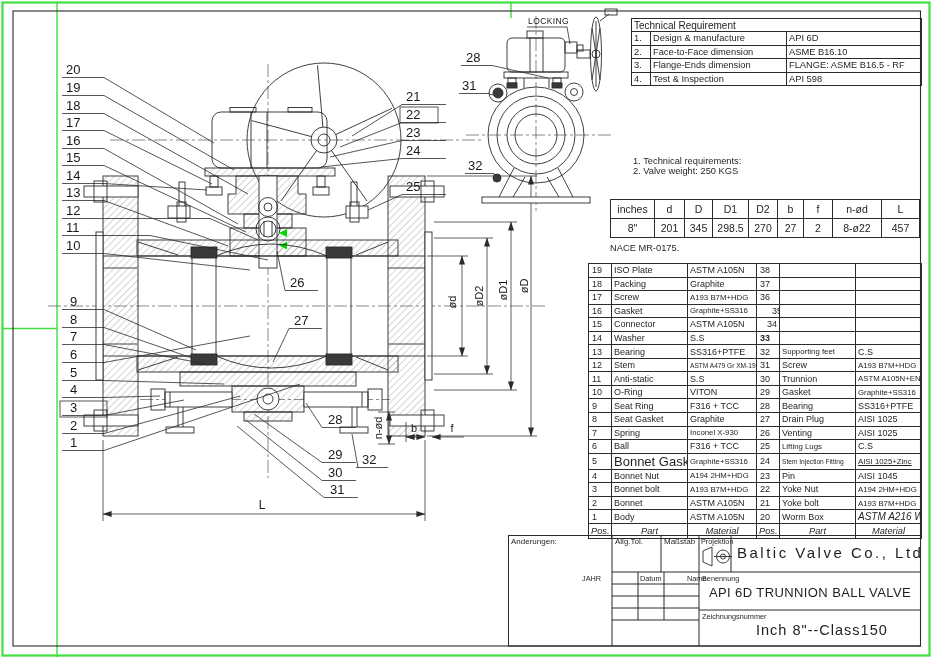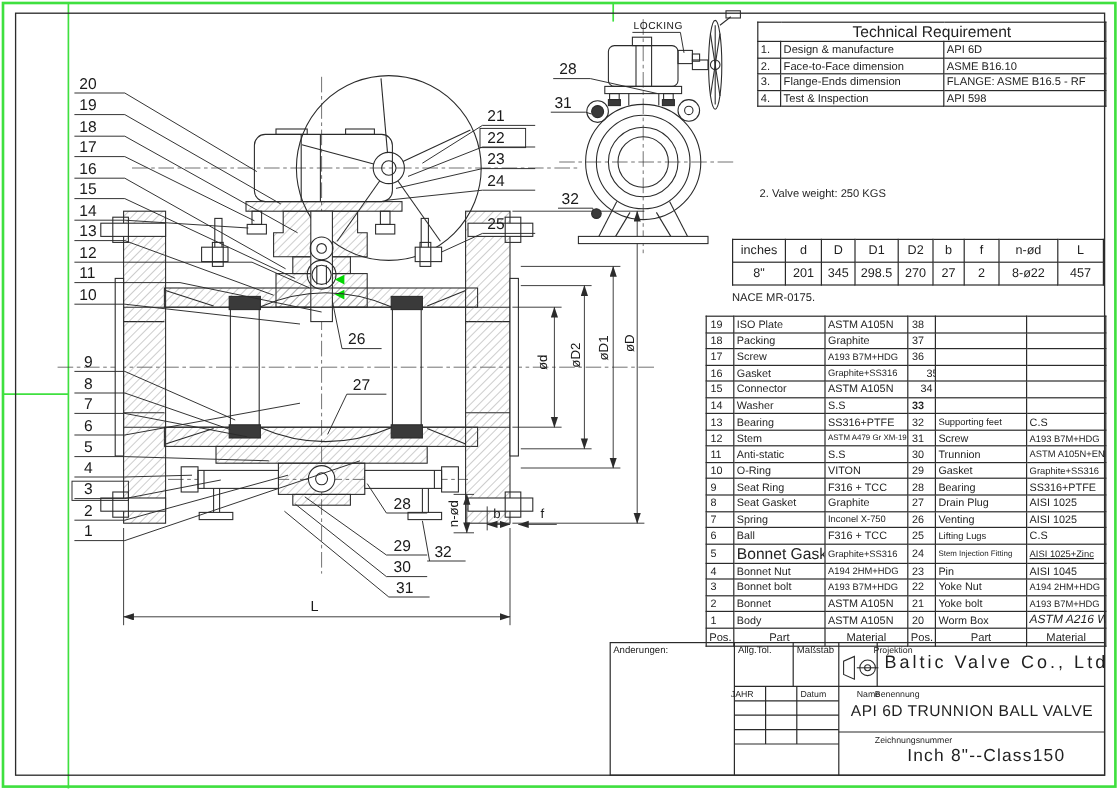--- a/index.html
+++ b/index.html
@@ -8,40 +8,40 @@
         font-family:"Liberation Sans",sans-serif;color:var(--ink);}
   svg text{fill:#1a1a1a;font-family:"Liberation Sans",sans-serif;}
   .co{font-size:13px;}
   .dim{font-size:11px;}
   .lock{font-size:8.5px;letter-spacing:.4px;}
   .abs{position:absolute;}
   table{border-collapse:collapse;table-layout:fixed;background:transparent;}
   td{border:1px solid #2b2b2b;font-size:9px;padding:0 2px;white-space:nowrap;overflow:hidden;vertical-align:middle;}
   
   #tech-table{position:absolute;left:631px;top:18px;width:290px;}
-  #tech-table td.ttl{text-align:center;font-size:13px;height:12px;}
+  #tech-table td.ttl{font-size:10px;height:12px;}
   #tech-table tbody tr{height:13.5px;}
   #tech-table td{font-size:9.3px;}
   
   #order-lines{position:absolute;left:633px;top:90px;}
   #order-notes{position:absolute;left:633px;top:157px;}
   .oline{font-size:9.3px;line-height:9.9px;white-space:pre;}
   
   #dim-table{position:absolute;left:610px;top:199px;width:309px;}
   #dim-table tr{height:19px;}
   #dim-table td{text-align:center;font-size:10.5px;}
   #nace{position:absolute;left:610px;top:243px;font-size:9.3px;}
   
   #bom-table{position:absolute;left:588px;top:263px;width:333px;}
   #bom-body tr{height:13.55px;}
-  #bom-foot tr{height:15px;}
+  #bom-foot tr{height:15px;font-style:italic;}
   #bom-foot td{text-align:center;font-size:9.3px;}
   
   .tb-lbl{position:absolute;font-size:8px;}
-  .tb-sm{position:absolute;font-size:7.3px;padding-left:27px;}
+  .tb-sm{position:absolute;font-size:7.3px;}
   #company{position:absolute;left:737px;top:544px;width:184px;font-size:15px;letter-spacing:2.5px;white-space:nowrap;}
   #benennung{position:absolute;left:699px;top:585px;width:222px;text-align:center;font-size:13px;letter-spacing:.4px;}
   #zeichnr{position:absolute;left:756px;top:622px;font-size:14.5px;letter-spacing:1px;}
 </style>
 </head>
 <body>
 
 <div id="page">
 
 <svg width="933" height="659" viewBox="0 0 933 659" class="abs" style="left:0;top:0">
@@ -399,20 +399,21 @@
         </tr>
         <tr>
           <td>4.</td>
           <td>Test &amp; Inspection</td>
           <td>API 598</td>
         </tr>
       </tbody>
 </table>
 
 <div id="order-notes">
+      <div class="oline">1. Technical requirements:</div>
       <div class="oline">2. Valve weight: 250 KGS</div>
     </div>
 
 <table id="dim-table">
   <colgroup>
         <col style="width:44px">
         <col style="width:30px">
         <col style="width:28px">
         <col style="width:36px">
         <col style="width:29px">
@@ -551,21 +552,21 @@
           <td style="padding-left: 3px;">8</td>
           <td>Seat Gasket</td>
           <td>Graphite</td>
           <td style="padding-left: 3px;">27</td>
           <td>Drain Plug</td>
           <td>AISI 1025</td>
         </tr>
         <tr>
           <td style="padding-left: 3px;">7</td>
           <td>Spring</td>
-          <td style="font-size: 7.8px;">Inconel X-750</td>
+          <td style="font-size: 7.8px;">Inconel X-930</td>
           <td style="padding-left: 3px;">26</td>
           <td>Venting</td>
           <td>AISI 1025</td>
         </tr>
         <tr>
           <td style="padding-left: 3px;">6</td>
           <td>Ball</td>
           <td>F316 + TCC</td>
           <td style="padding-left: 3px;">25</td>
           <td style="font-size: 7.8px;">Lifting Lugs</td>

